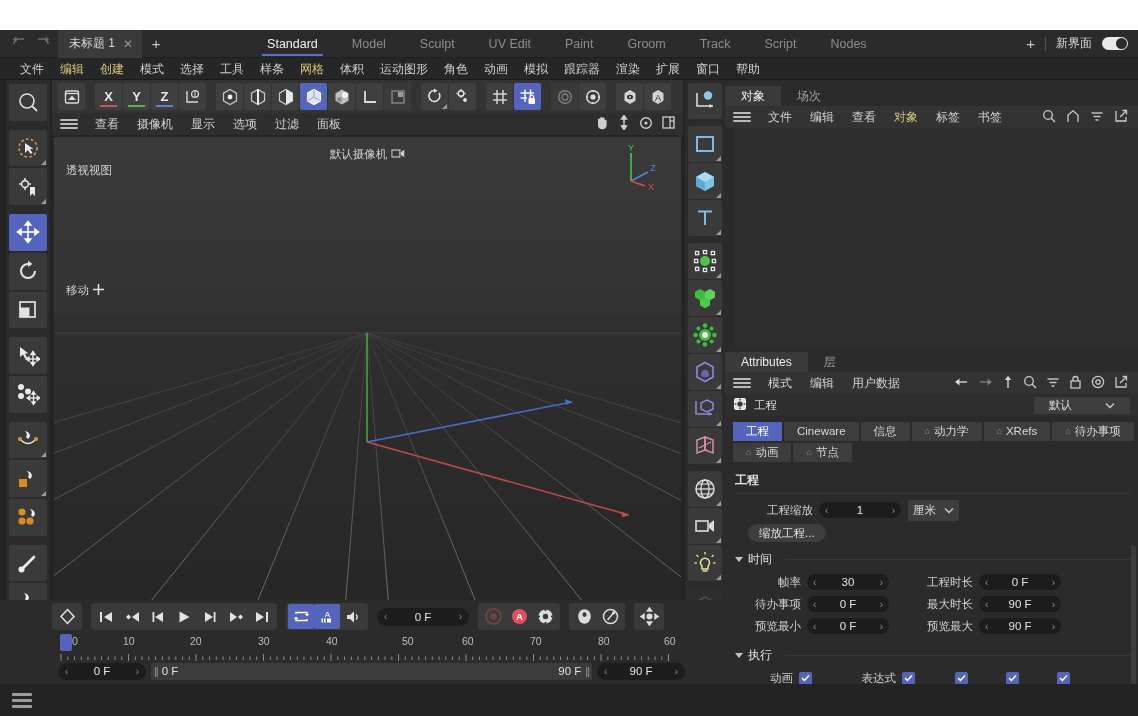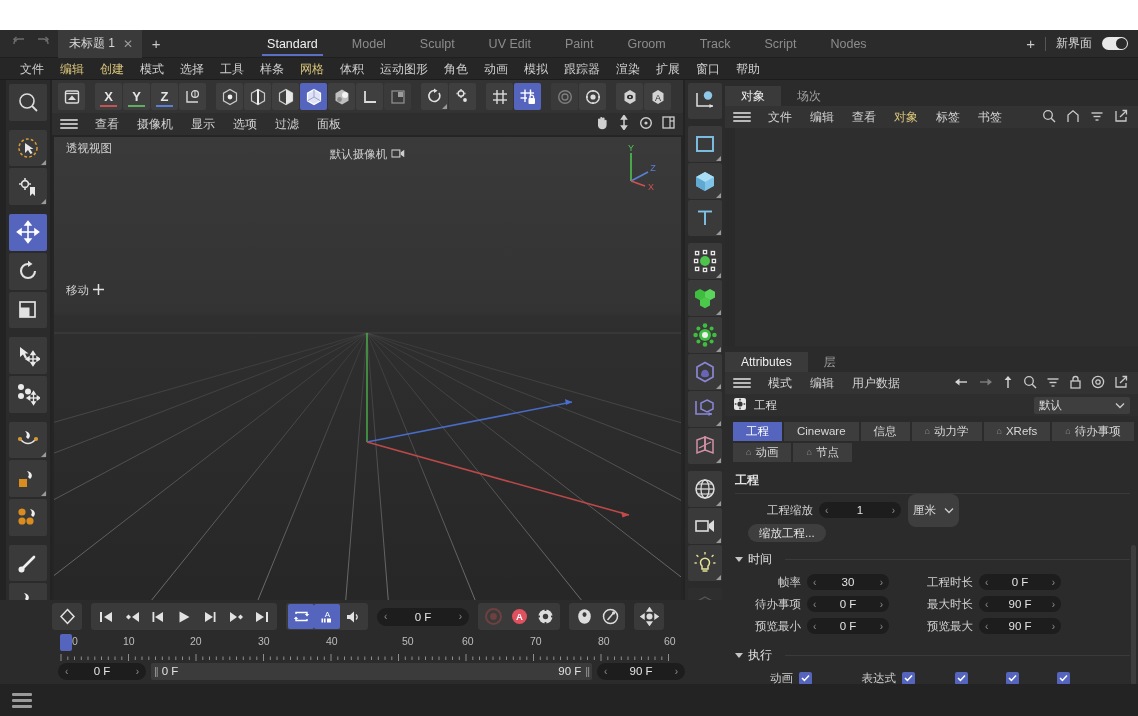--- a/index.html
+++ b/index.html
@@ -125,21 +125,21 @@
   .viewport {
     position:absolute; left:2px; top:57px; width:627px; height:485px;
     background:#2c2c2c; overflow:hidden;
   }
   .vp-grad {
     position:absolute; inset:0;
     background:
       linear-gradient(to bottom, #3a3a3a 0%, #333333 36%, #2f2f2f 37%, #262626 100%);
   }
   .vp-label { position:absolute; font-size:11.5px; color:#cfcfcf; }
-  .vp-persp { left:12px; top:4px; }
+  .vp-persp { left:12px; top:26px; }
   .vp-cam { left:50%; top:10px; transform:translateX(-50%); display:flex; align-items:center; gap:4px; }
   .vp-move { left:12px; top:146px; display:flex; align-items:flex-end; gap:3px; }
   .vp-grid-txt { right:10px; bottom:8px; color:#d0d0d0; font-size:11.5px; }
   .axis-gizmo { position:absolute; right:20px; top:6px; width:46px; height:52px; }
 
   .vpbottom {
     position:absolute; left:2px; top:542px; width:627px; height:20px; background:#2e2e2e;
   }
 
   
@@ -175,21 +175,21 @@
     display:flex; align-items:center; padding-left:8px;
   }
   .at-right { margin-left:auto; display:flex; align-items:center; gap:9px; padding-right:10px; color:#c9c9c9; }
 
   .at-head {
     position:absolute; left:0; top:314px; width:413px; height:22px; background:#2e2e2e;
     display:flex; align-items:center; padding-left:8px; gap:7px;
   }
   .at-preset {
     margin-left:auto; margin-right:8px; width:96px; height:17px; background:#3e3e3e;
-    display:flex; align-items:center; justify-content:space-between; padding:0 5px;
+    display:flex; align-items:center; justify-content:space-between; padding:0 15px;
     border-radius:2px; font-size:11.5px; color:#ddd;
   }
 
   .attrtabs {
     position:absolute; left:0; top:338px; width:413px; padding:4px 0 0 8px;
     display:flex; flex-wrap:wrap; gap:2px;
   }
   .atab {
     height:19px; line-height:19px; padding:0 13px; font-size:11.5px; color:#d8d8d8;
     background:#3d3d3d; display:flex; align-items:center; gap:4px;
@@ -200,21 +200,21 @@
   .sect-title { font-size:12px; color:#e2e2e2; font-weight:bold; }
   .prow { display:flex; align-items:center; height:22px; }
   .plabel { font-size:11.5px; color:#cfcfcf; text-align:right; }
   .numfield {
     height:16px; background:#1d1d1d; border-radius:8px; display:flex; align-items:center;
     justify-content:space-between; padding:0 6px; font-size:11.5px; color:#e4e4e4;
   }
   .numfield .arw { color:#8e8e8e; font-size:10px; }
   .numfield .val { flex:1; text-align:center; }
   .unitsel {
-    height:33px; background:#3e3e3e; border-radius:8px; display:flex; align-items:center;
+    height:21px; background:#3e3e3e; border-radius:2px; display:flex; align-items:center;
     gap:8px; padding:0 5px; font-size:11.5px; color:#e0e0e0;
   }
   .btn-pill {
     height:18px; background:#3e3e3e; border-radius:9px; padding:0 11px; font-size:11.5px;
     color:#e0e0e0; display:inline-flex; align-items:center;
   }
   .grp-head { display:flex; align-items:center; gap:5px; height:18px; }
   .tri { width:0;height:0;border-left:4px solid transparent;border-right:4px solid transparent;border-top:5px solid #c5c5c5; }
   .grp-line { flex:1; height:1px; background:#3a3a3a; margin-left:8px; }
   .chk {

